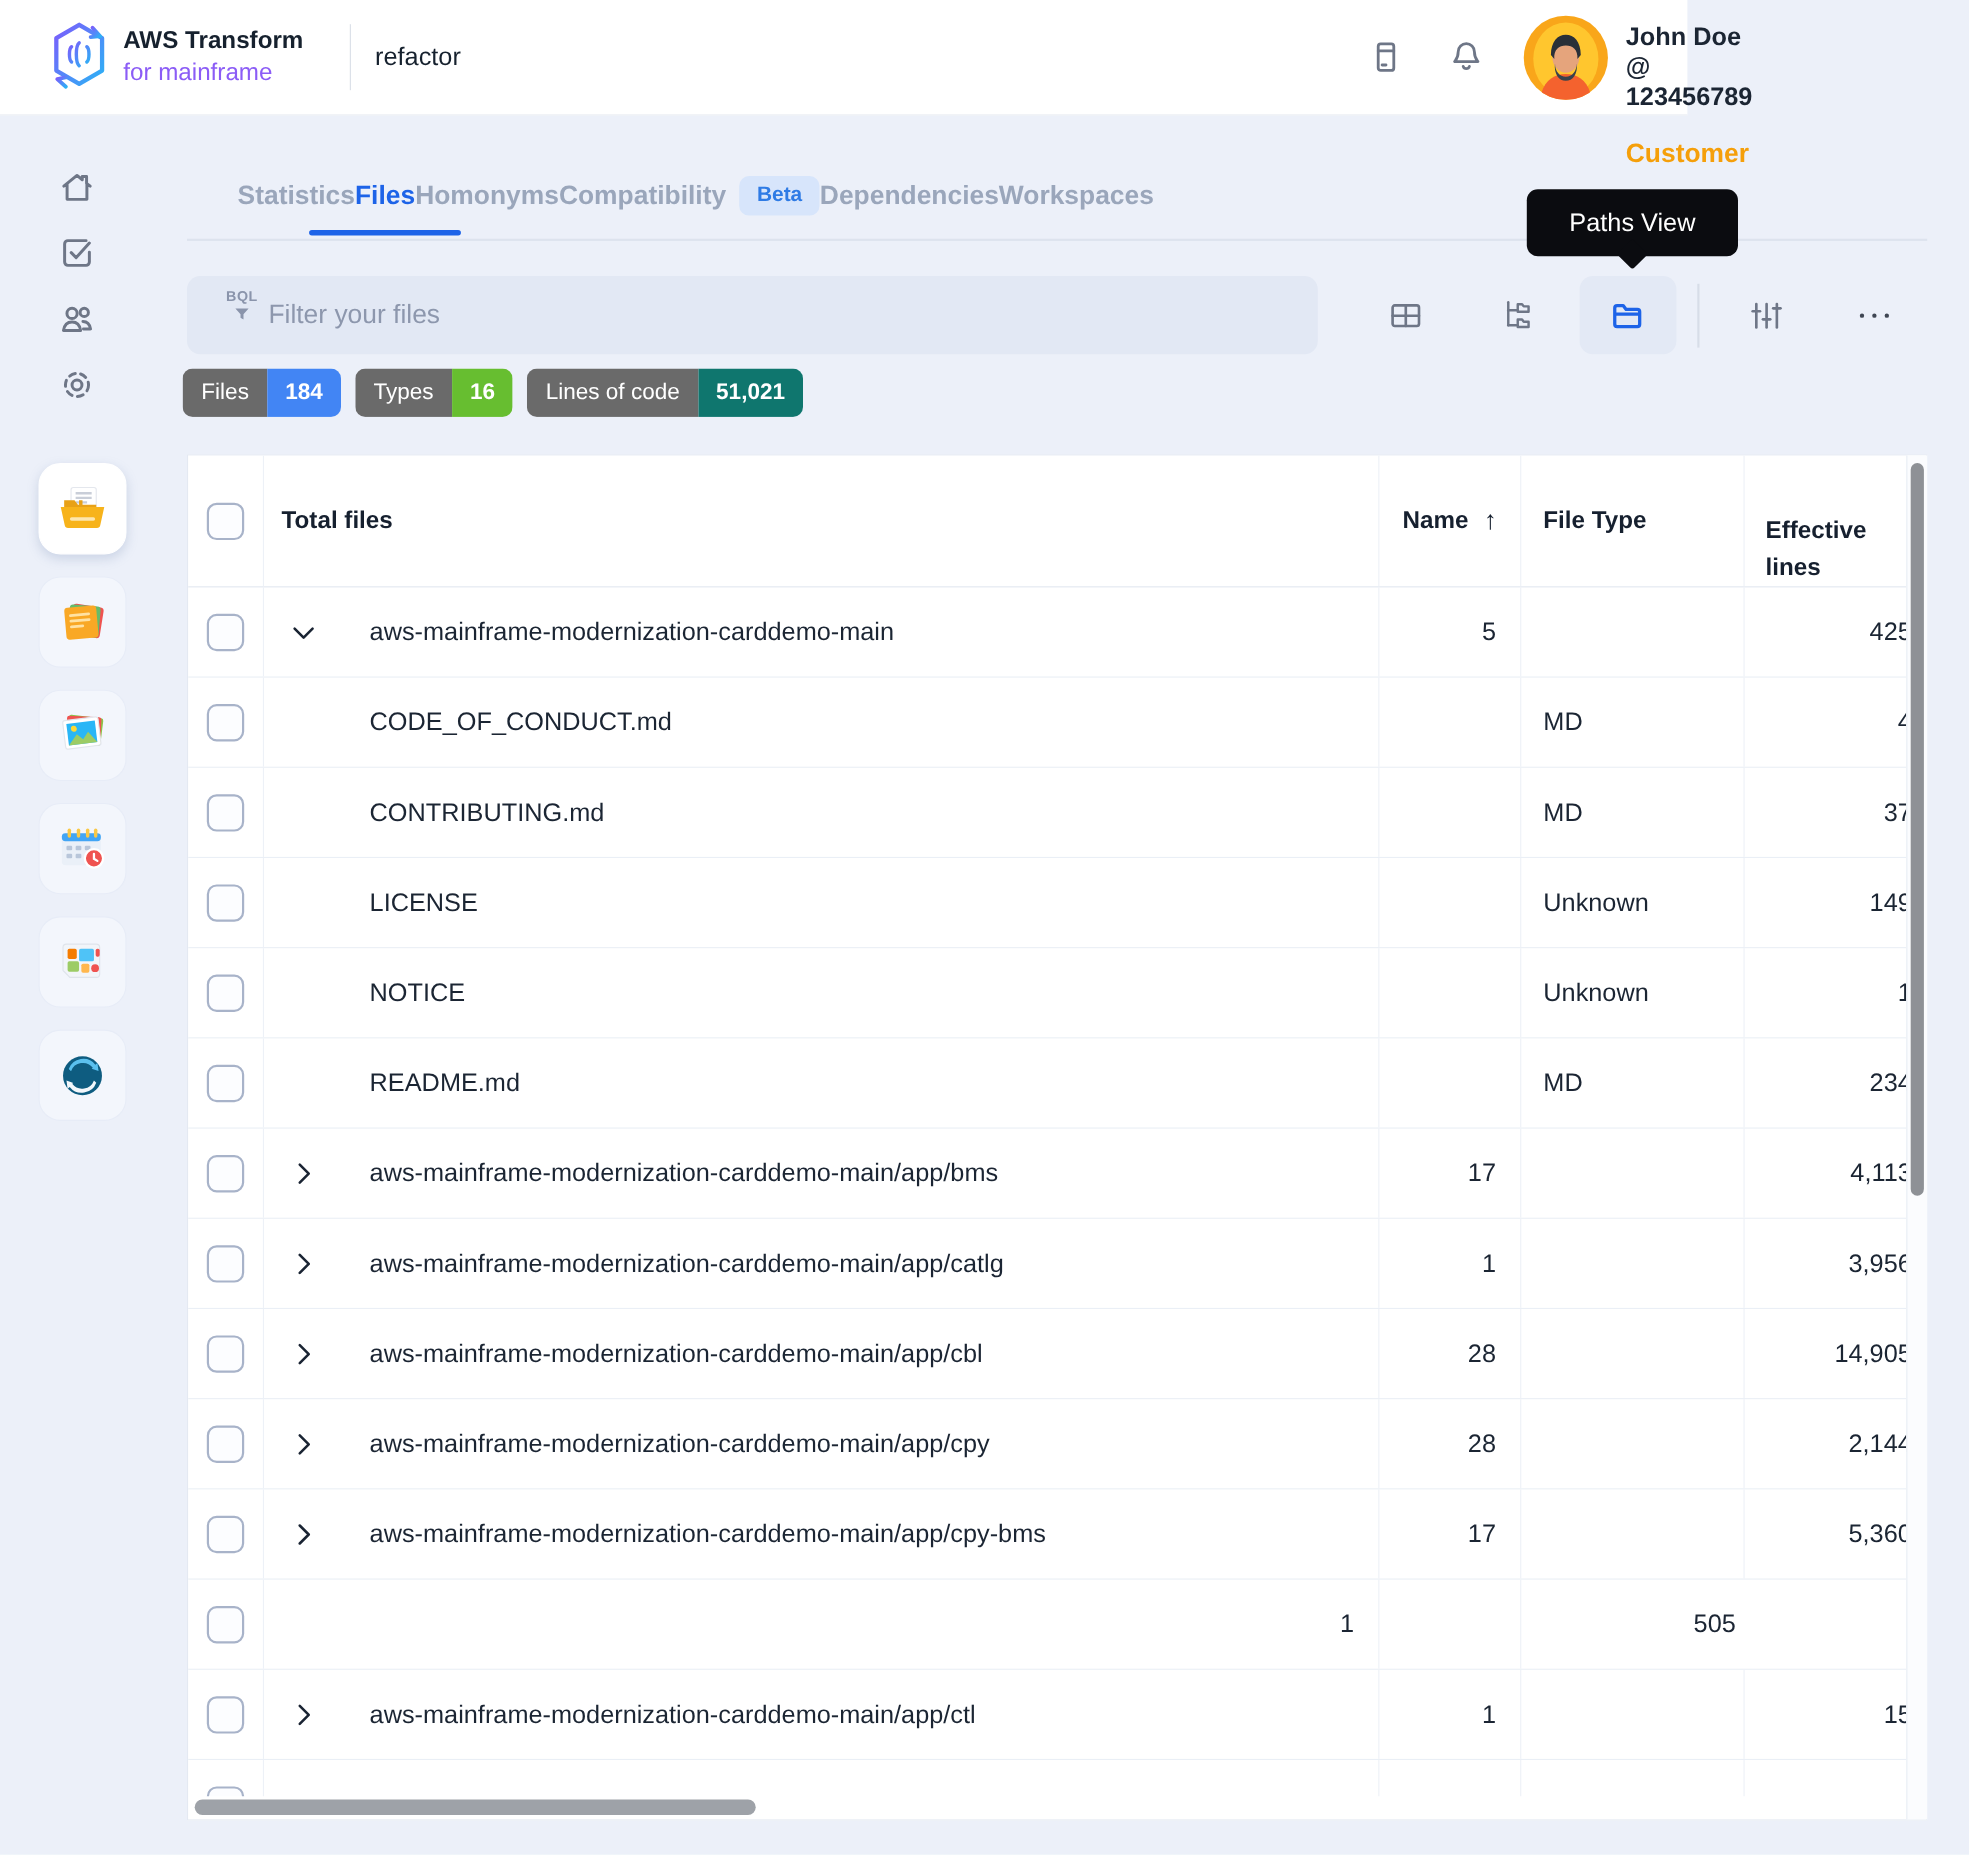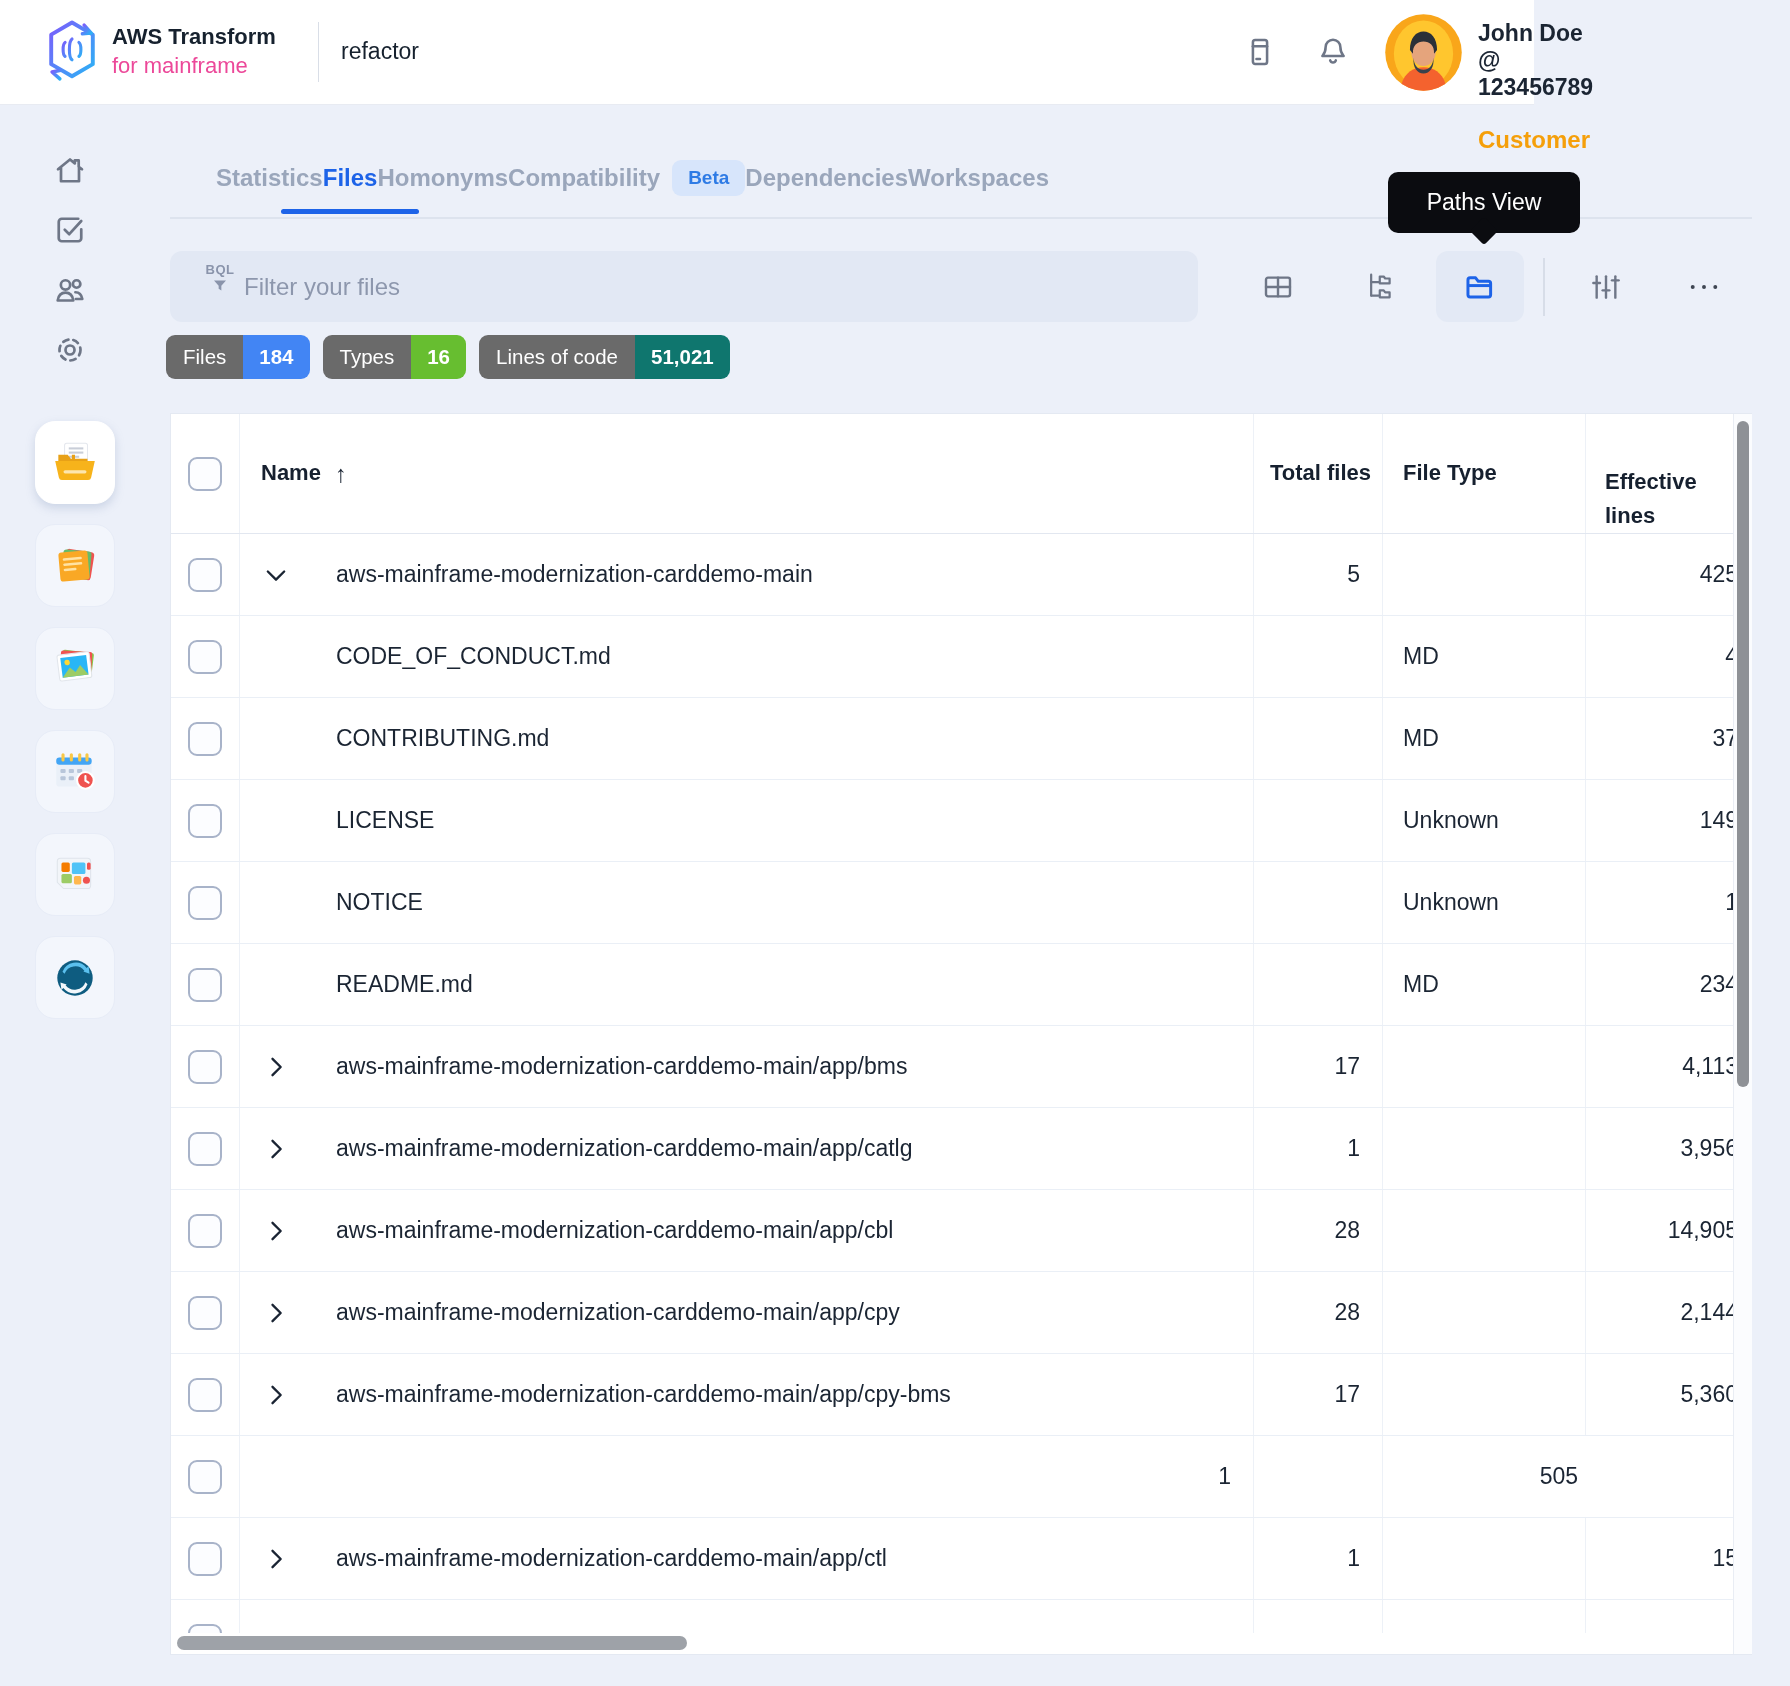--- a/index.html
+++ b/index.html
@@ -5,21 +5,21 @@
   * { margin:0; padding:0; box-sizing:border-box; }
   html,body { width:1790px; height:1686px; }
   body { font-family:"Liberation Sans","DejaVu Sans",sans-serif; background:#ECF0F9; color:#1A2433; }
   #page { position:relative; width:1790px; height:1686px; overflow:hidden; background:#ECF0F9; }
 
   
   .header { position:absolute; left:0; top:0; width:1534px; height:105px; background:#fff; border-bottom:1px solid #E8EBF2; }
   .logo-svg { position:absolute; left:46px; top:17px; width:52px; height:70px; }
   .product { position:absolute; left:112px; top:22px; line-height:1.32; }
   .product .t1 { font-size:22px; font-weight:bold; color:#16212E; }
-  .product .t2 { font-size:22px; color:#ec4899; }
+  .product .t2 { font-size:22px; color:#8b5cf6; }
   .hdr-divider { position:absolute; left:318px; top:22px; width:1px; height:60px; background:#D9DEE7; }
   .mode { position:absolute; left:341px; top:38px; font-size:23px; color:#16212E; }
   .hdr-ic { position:absolute; width:34px; height:34px; }
   .ic-book { left:1243px; top:35px; }
   .ic-bell { left:1316px; top:34px; }
   .avatar { position:absolute; left:1384px; top:13px; width:79px; height:79px; }
   .user-block { position:absolute; left:1478px; top:20px; }
   .user-name { font-size:23px; font-weight:bold; color:#1B2533; }
   .user-role { font-size:24px; font-weight:bold; color:#F59F0A; margin-top:25px; }
 
@@ -332,26 +332,26 @@
         <span class="vl" style="background: #0f766e;">51,021</span>
       </div>
     </div>
 
   <div class="table-panel">
     <div class="tbl-clip">
       <div class="gridrow thead">
         <div class="cell c-check">
             <div class="cb"></div>
           </div>
+        <div class="cell h-total">
+          <span>Total files</span>
+        </div>
         <div class="cell h-name">
           <span>Name</span>
           <span class="sort-arrow">↑</span>
-        </div>
-        <div class="cell h-total">
-          <span>Total files</span>
         </div>
         <div class="cell h-type">
           <span>File Type</span>
         </div>
         <div class="cell h-lines">
           <span>Effective lines</span>
         </div>
       </div>
       <div>
           <div class="gridrow trow">

